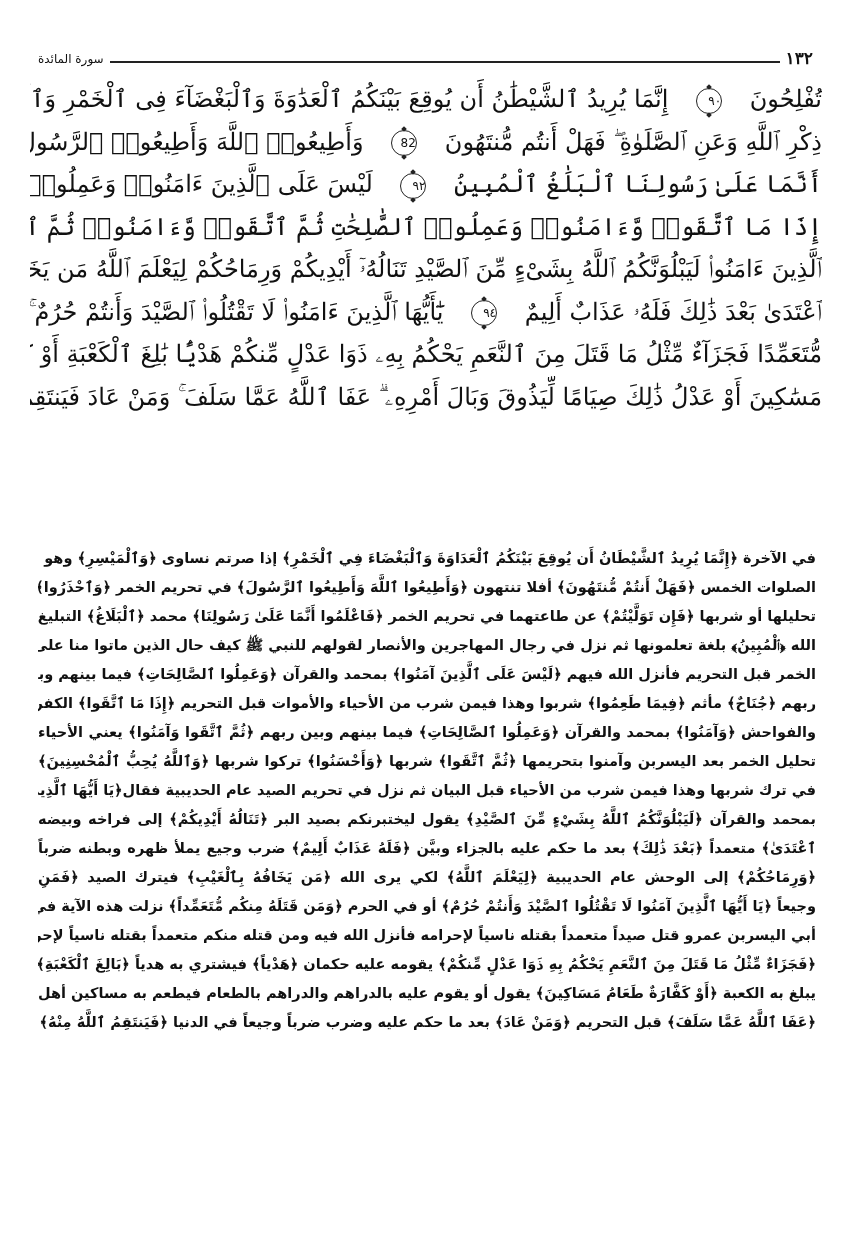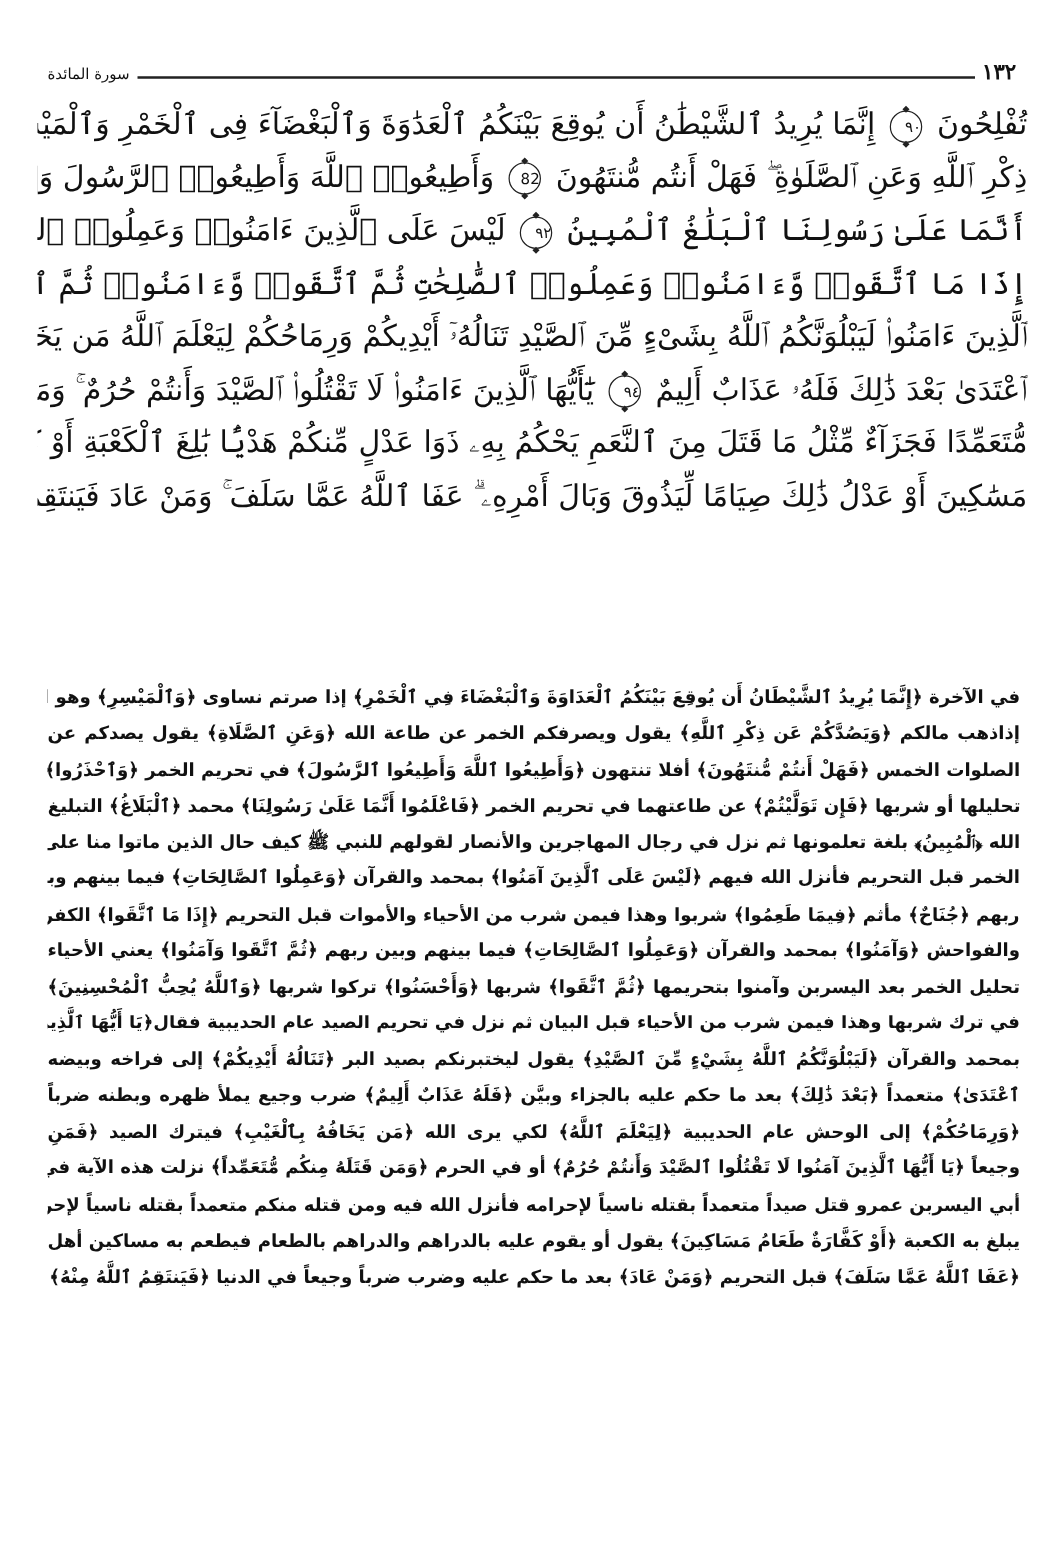--- a/index.html
+++ b/index.html
@@ -33,21 +33,21 @@
   }
   .quran-line {
     font-family: "DejaVu Serif", serif; font-size: 24px; line-height: 42.5px;
     height: 42.5px; white-space: nowrap; text-align: justify;
     text-align-last: justify; overflow: hidden; letter-spacing: 0.2px;
   }
   .ayah-marker {
     display: inline-block; font-family: "DejaVu Sans", sans-serif; font-size: 12px;
     width: 24px; height: 24px; line-height: 24px; text-align: center;
     border: 1.5px solid #222; border-radius: 50%; vertical-align: middle;
-    margin: 0 4px; position: relative;
+    margin: 0 20px; position: relative;
   }
   .ayah-marker::before, .ayah-marker::after {
     content: ""; position: absolute; left: 50%; width: 4px; height: 4px;
     background: #222; transform: translateX(-50%) rotate(45deg);
   }
   .ayah-marker::before { top: -4px; }
   .ayah-marker::after { bottom: -4px; }
 
   
   .tafsir {
@@ -78,31 +78,31 @@
       <div class="quran-line"><span>أَنَّمَا عَلَىٰ رَسُولِنَا ٱلْبَلَٰغُ ٱلْمُبِينُ</span> <span class="ayah-marker">٩٢</span> <span>لَيْسَ عَلَى ٱلَّذِينَ ءَامَنُوا۟ وَعَمِلُوا۟ ٱلصَّٰلِحَٰتِ جُنَاحٌ فِيمَا طَعِمُوٓا۟</span></div>
       <div class="quran-line"><span>إِذَا مَا ٱتَّقَوا۟ وَّءَامَنُوا۟ وَعَمِلُوا۟ ٱلصَّٰلِحَٰتِ ثُمَّ ٱتَّقَوا۟ وَّءَامَنُوا۟ ثُمَّ ٱتَّقَوا۟ وَّأَحْسَنُوا۟ ۗ وَٱللَّهُ يُحِبُّ ٱلْمُحْسِنِينَ</span>  </div>
       <div class="quran-line"><span>ٱلَّذِينَ ءَامَنُوا۟ لَيَبْلُوَنَّكُمُ ٱللَّهُ بِشَىْءٍ مِّنَ ٱلصَّيْدِ تَنَالُهُۥٓ أَيْدِيكُمْ وَرِمَاحُكُمْ لِيَعْلَمَ ٱللَّهُ مَن يَخَافُهُۥ بِٱلْغَيْبِ ۚ فَمَنِ</span></div>
       <div class="quran-line"><span>ٱعْتَدَىٰ بَعْدَ ذَٰلِكَ فَلَهُۥ عَذَابٌ أَلِيمٌ</span> <span class="ayah-marker">٩٤</span> <span>يَٰٓأَيُّهَا ٱلَّذِينَ ءَامَنُوا۟ لَا تَقْتُلُوا۟ ٱلصَّيْدَ وَأَنتُمْ حُرُمٌ ۚ وَمَن قَتَلَهُۥ مِنكُم</span></div>
       <div class="quran-line"><span>مُّتَعَمِّدًا فَجَزَآءٌ مِّثْلُ مَا قَتَلَ مِنَ ٱلنَّعَمِ يَحْكُمُ بِهِۦ ذَوَا عَدْلٍ مِّنكُمْ هَدْيًۢا بَٰلِغَ ٱلْكَعْبَةِ أَوْ كَفَّٰرَةٌ طَعَامُ</span></div>
       <div class="quran-line"><span>مَسَٰكِينَ أَوْ عَدْلُ ذَٰلِكَ صِيَامًا لِّيَذُوقَ وَبَالَ أَمْرِهِۦ ۗ عَفَا ٱللَّهُ عَمَّا سَلَفَ ۚ وَمَنْ عَادَ فَيَنتَقِمُ ٱللَّهُ مِنْهُ ۗ وَٱللَّهُ</span></div>
     </div>
 
   <div class="tafsir" id="tafsir">
       <div class="tafsir-line">في الآخرة ﴿إِنَّمَا يُرِيدُ ٱلشَّيْطَانُ أَن يُوقِعَ بَيْنَكُمُ ٱلْعَدَاوَةَ وَٱلْبَغْضَاءَ فِي ٱلْخَمْرِ﴾ إذا صرتم نساوى ﴿وَٱلْمَيْسِرِ﴾ وهو القمار</div>
-      <div class="tafsir-line">إذاذهب مالكم ﴿وَيَصُدَّكُمْ عَن ذِكْرِ ٱللَّهِ﴾ يقول ويصرفكم الخمر عن طاعة الله ﴿وَعَنِ ٱلصَّلَاةِ﴾ يقول يصدكم عن</div>
       <div class="tafsir-line">الصلوات الخمس ﴿فَهَلْ أَنتُمْ مُّنتَهُونَ﴾ أفلا تنتهون ﴿وَأَطِيعُوا ٱللَّهَ وَأَطِيعُوا ٱلرَّسُولَ﴾ في تحريم الخمر ﴿وَٱحْذَرُوا﴾ في</div>
       <div class="tafsir-line">تحليلها أو شربها ﴿فَإِن تَوَلَّيْتُمْ﴾ عن طاعتهما في تحريم الخمر ﴿فَاعْلَمُوا أَنَّمَا عَلَىٰ رَسُولِنَا﴾ محمد ﴿ٱلْبَلَاغُ﴾ التبليغ عن</div>
       <div class="tafsir-line">الله ﴿ٱلْمُبِينُ﴾ بلغة تعلمونها ثم نزل في رجال المهاجرين والأنصار لقولهم للنبي ﷺ كيف حال الذين ماتوا منا على شرب</div>
       <div class="tafsir-line">الخمر قبل التحريم فأنزل الله فيهم ﴿لَيْسَ عَلَى ٱلَّذِينَ آمَنُوا﴾ بمحمد والقرآن ﴿وَعَمِلُوا ٱلصَّالِحَاتِ﴾ فيما بينهم وبين</div>
       <div class="tafsir-line">ربهم ﴿جُنَاحٌ﴾ مأثم ﴿فِيمَا طَعِمُوا﴾ شربوا وهذا فيمن شرب من الأحياء والأموات قبل التحريم ﴿إِذَا مَا ٱتَّقَوا﴾ الكفر والشرك</div>
       <div class="tafsir-line">والفواحش ﴿وَآمَنُوا﴾ بمحمد والقرآن ﴿وَعَمِلُوا ٱلصَّالِحَاتِ﴾ فيما بينهم وبين ربهم ﴿ثُمَّ ٱتَّقَوا وَآمَنُوا﴾ يعني الأحياء</div>
       <div class="tafsir-line">تحليل الخمر بعد اليسربن وآمنوا بتحريمها ﴿ثُمَّ ٱتَّقَوا﴾ شربها ﴿وَأَحْسَنُوا﴾ تركوا شربها ﴿وَٱللَّهُ يُحِبُّ ٱلْمُحْسِنِينَ﴾</div>
       <div class="tafsir-line">في ترك شربها وهذا فيمن شرب من الأحياء قبل البيان ثم نزل في تحريم الصيد عام الحديبية فقال﴿يَا أَيُّهَا ٱلَّذِينَ آمَنُوا﴾</div>
       <div class="tafsir-line">بمحمد والقرآن ﴿لَيَبْلُوَنَّكُمُ ٱللَّهُ بِشَيْءٍ مِّنَ ٱلصَّيْدِ﴾ يقول ليختبرنكم بصيد البر ﴿تَنَالُهُ أَيْدِيكُمْ﴾ إلى فراخه وبيضه</div>
       <div class="tafsir-line">ٱعْتَدَىٰ﴾ متعمداً ﴿بَعْدَ ذَٰلِكَ﴾ بعد ما حكم عليه بالجزاء وبيَّن ﴿فَلَهُ عَذَابٌ أَلِيمٌ﴾ ضرب وجيع يملأ ظهره وبطنه ضرباً</div>
       <div class="tafsir-line">﴿وَرِمَاحُكُمْ﴾ إلى الوحش عام الحديبية ﴿لِيَعْلَمَ ٱللَّهُ﴾ لكي يرى الله ﴿مَن يَخَافُهُ بِٱلْغَيْبِ﴾ فيترك الصيد ﴿فَمَنِ</div>
       <div class="tafsir-line">وجيعاً ﴿يَا أَيُّهَا ٱلَّذِينَ آمَنُوا لَا تَقْتُلُوا ٱلصَّيْدَ وَأَنتُمْ حُرُمٌ﴾ أو في الحرم ﴿وَمَن قَتَلَهُ مِنكُم مُّتَعَمِّداً﴾ نزلت هذه الآية في</div>
       <div class="tafsir-line">أبي اليسربن عمرو قتل صيداً متعمداً بقتله ناسياً لإحرامه فأنزل الله فيه ومن قتله منكم متعمداً بقتله ناسياً لإحرامه</div>
+      <div class="tafsir-line">﴿فَجَزَاءٌ مِّثْلُ مَا قَتَلَ مِنَ ٱلنَّعَمِ يَحْكُمُ بِهِ ذَوَا عَدْلٍ مِّنكُمْ﴾ يقومه عليه حكمان ﴿هَدْياً﴾ فيشتري به هدياً ﴿بَالِغَ ٱلْكَعْبَةِ﴾</div>
       <div class="tafsir-line">يبلغ به الكعبة ﴿أَوْ كَفَّارَةٌ طَعَامُ مَسَاكِينَ﴾ يقول أو يقوم عليه بالدراهم والدراهم بالطعام فيطعم به مساكين أهل مكة ﴿أَوْ</div>
       <div class="tafsir-line last">﴿عَفَا ٱللَّهُ عَمَّا سَلَفَ﴾ قبل التحريم ﴿وَمَنْ عَادَ﴾ بعد ما حكم عليه وضرب ضرباً وجيعاً في الدنيا ﴿فَيَنتَقِمُ ٱللَّهُ مِنْهُ﴾</div>
     </div>
 
 </div>
 
 </body></html>

